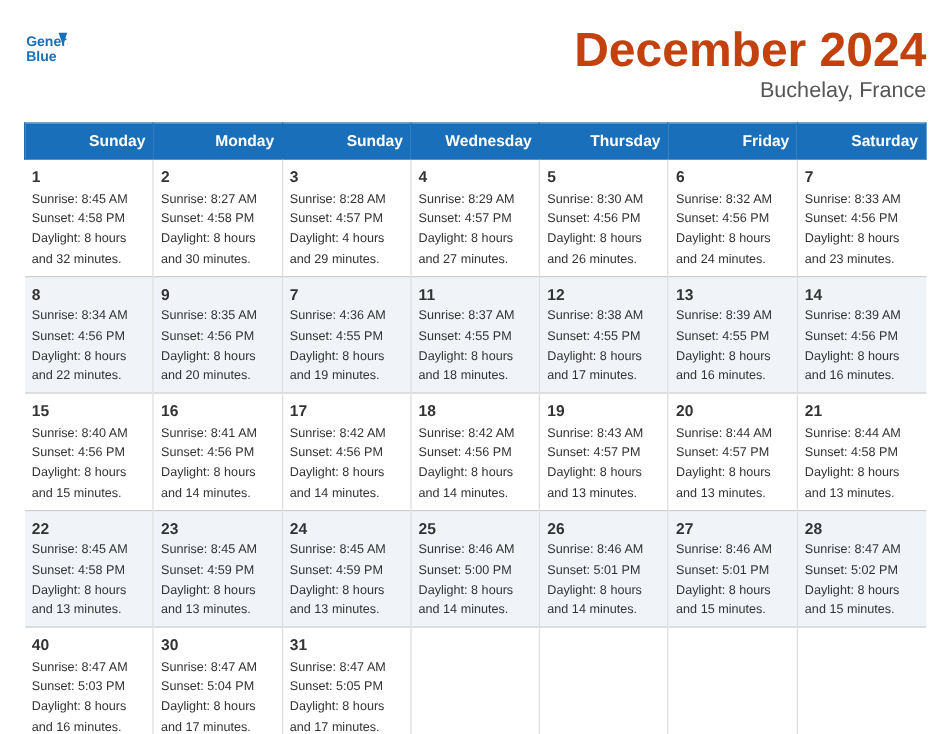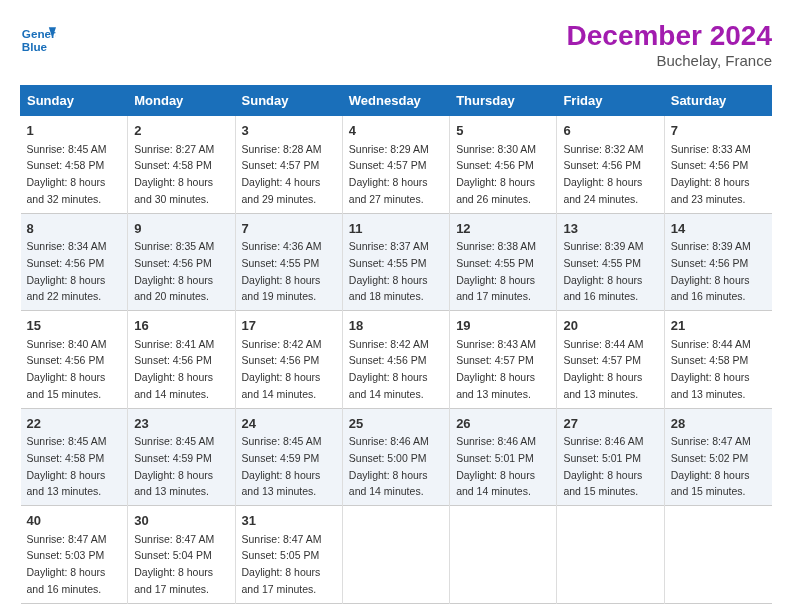--- a/index.html
+++ b/index.html
@@ -22,38 +22,38 @@
       gap: 6px;
     }
     .logo-icon {
       width: 36px;
       height: 36px;
     }
     .title-block {
       text-align: right;
     }
     .month-title {
-      font-size: 28px;
+      font-size: 40px;
       font-weight: bold;
-      color: #a21caf;
+      color: #c2410c;
     }
     .location {
-      font-size: 15px;
+      font-size: 18px;
       color: #555;
     }
     table {
       width: 100%;
       border-collapse: collapse;
       font-size: 11px;
     }
     thead tr th {
       background: #1a6fba;
       color: #fff;
       padding: 7px 6px;
-      text-align: left;
+      text-align: right;
       font-size: 13px;
       font-weight: bold;
       border: 1px solid #1a6fba;
     }
     tbody tr {
       border-bottom: 1px solid #ccc;
     }
     tbody tr:nth-child(odd) {
       background: #fff;
     }

